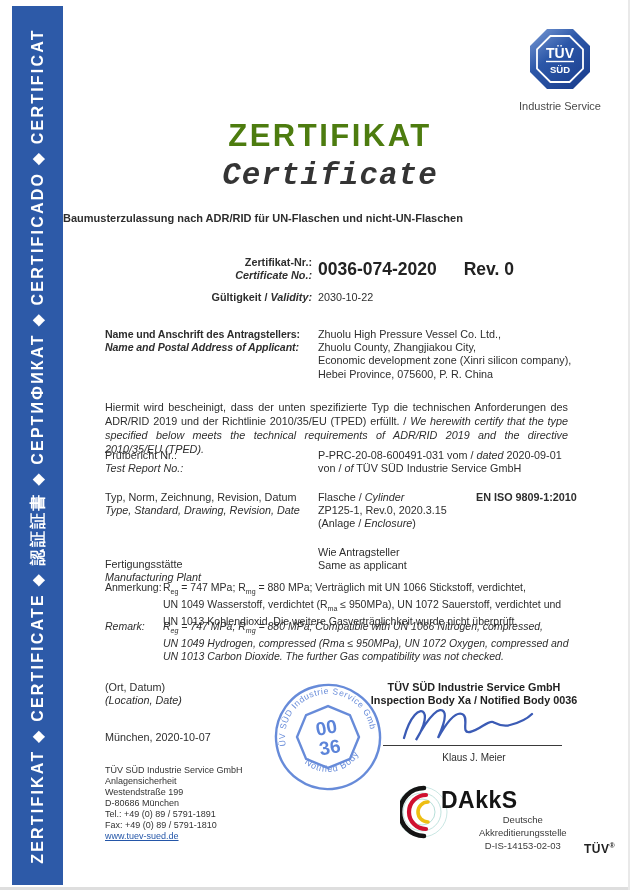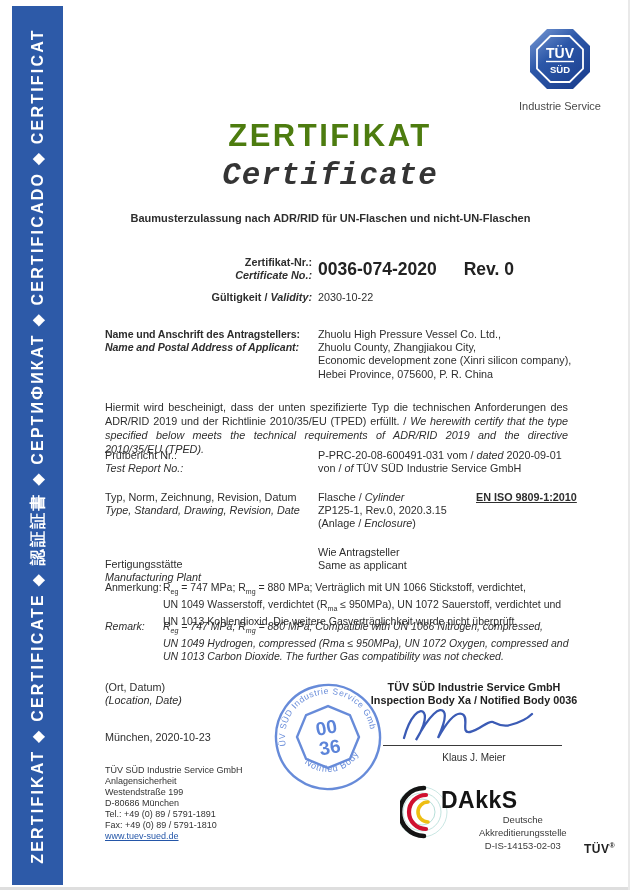--- a/index.html
+++ b/index.html
@@ -24,21 +24,21 @@
 
   
   .tuv-logo { position:absolute; left:504px; top:28px; width:112px; text-align:center; }
   .tuv-logo-caption { margin-top:6px; font-size:11px; color:#4a4a4a; }
 
   
   .title-de { position:absolute; left:85px; top:118px; width:490px; text-align:center;
               font-size:31px; font-weight:bold; letter-spacing:2.5px; color:#4d7c0f; }
   .title-en { position:absolute; left:85px; top:158px; width:490px; text-align:center;
               font-size:31px; font-weight:bold; font-style:italic; letter-spacing:1px; color:#343434;font-family:Liberation Mono, monospace; }
-  .subtitle { position:absolute; left:63px; top:212px; width:535px; text-align:center;
+  .subtitle { position:absolute; left:63px; top:212px; width:535px; text-align:left;
               font-size:11px; line-height:13.5px; }
   .lbl  { position:absolute; white-space:nowrap; }
   .val  { position:absolute; white-space:nowrap; }
 
   .certno-label   { left:105px; top:256px; width:207px; text-align:right; font-size:10.8px; line-height:13px; }
   .certno-value   { left:318px; top:259px; font-size:17.5px; font-weight:bold; color:#222; }
   .certno-rev     { margin-left:27px; }
   .validity-label { left:105px; top:291px; width:207px; text-align:right; font-size:10.8px;font-weight:bold; }
   .validity-value { left:318px; top:291px; font-size:10.8px; }
 
@@ -46,21 +46,21 @@
   .applicant-value { left:318px; top:328px; font-size:10.8px; line-height:13.2px; }
 
   .statement { position:absolute; left:105px; top:390px; width:463px;
                font-size:10.8px; line-height:13.9px; text-align:justify; }
 
   .report-label { left:105px; top:449px; font-size:10.8px; line-height:13px; }
   .report-value { left:318px; top:449px; font-size:10.8px; line-height:13px; }
 
   .type-label   { left:105px; top:491px; font-size:10.8px; line-height:13px; }
   .type-value   { left:318px; top:491px; font-size:10.8px; line-height:13px; }
-  .type-standard{ left:476px; top:491px; font-size:10.8px; font-weight:bold;text-decoration:underline; }
+  .type-standard{ left:476px; top:491px; font-size:10.8px; font-weight:bold; }
 
   .plant-label  { left:105px; top:546px; font-size:10.8px; line-height:13px;margin-top:12px; }
   .plant-value  { left:318px; top:546px; font-size:10.8px; line-height:13px; }
 
   .remark-label-de { left:105px; top:581px; font-size:10.5px; }
   .remark-label-en { left:105px; top:620px; font-size:10.5px; }
   .remark-de { left:163px; top:581px; font-size:10.5px; line-height:13px; }
   .remark-en { left:163px; top:620px; font-size:10.5px; line-height:13px; }
 
   .ort-label     { left:105px; top:681px; font-size:10.8px; line-height:13px; }
@@ -186,21 +186,21 @@
   <div class="val remark-en i">
     <div>R<sub>eg</sub> = 747 MPa; R<sub>mg</sub> = 880 MPa; Compatible with UN 1066 Nitrogen, compressed,</div>
     <div>UN 1049 Hydrogen, compressed (Rma ≤ 950MPa), UN 1072 Oxygen, compressed and</div>
     <div>UN 1013 Carbon Dioxide. The further Gas compatibility was not checked.</div>
   </div>
 
   <div class="lbl ort-label">
     <div>(Ort, Datum)</div>
     <div class="i">(Location, Date)</div>
   </div>
-  <div class="val ort-value">München, 2020-10-23</div>
+  <div class="val ort-value">München, 2020-10-07</div>
 
   <div class="body-block">
     <div>TÜV SÜD Industrie Service GmbH</div>
     <div>Inspection Body Xa / Notified Body 0036</div>
   </div>
   <svg class="signature-svg" width="150" height="44" viewBox="0 0 150 44">
     <path d="M6 38 C 12 16 22 7 26 13 C 29 18 24 31 18 40
              C 32 14 42 6 46 12 C 49 17 44 29 40 38
              C 50 20 58 12 64 14 C 72 17 62 34 72 32
              C 82 30 90 20 95 22 C 99 24 104 27 112 25 C 120 23 128 20 134 14" fill="none" stroke="#3b5bb5" stroke-width="2.3" stroke-linecap="round"></path>

